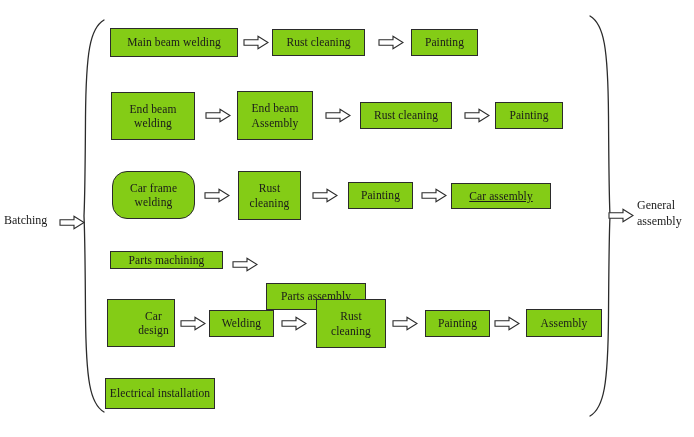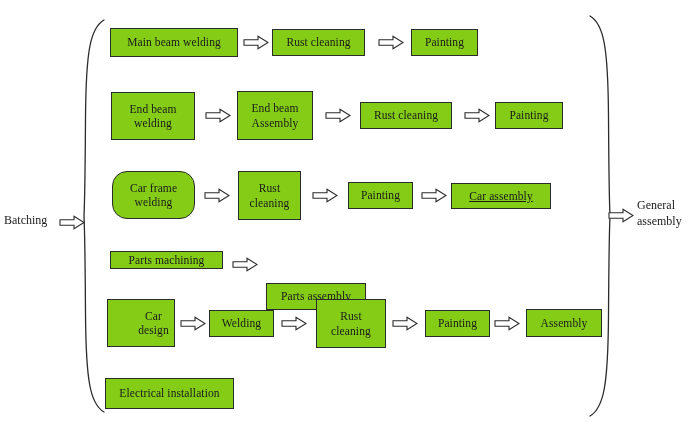--- a/index.html
+++ b/index.html
@@ -168,16 +168,16 @@
       <div class="arrow" style="left: 392px; top: 316px;">
         <svg viewBox="0 0 26 15" preserveAspectRatio="none">
           <path d="M1 4.8 H15 V1.2 L25 7.5 L15 13.8 V10.2 H1 Z" fill="#ffffff" stroke="#2b2b2b" stroke-width="1.1" stroke-linejoin="miter"></path>
         </svg>
       </div>
       <div class="arrow" style="left: 494px; top: 316px;">
         <svg viewBox="0 0 26 15" preserveAspectRatio="none">
           <path d="M1 4.8 H15 V1.2 L25 7.5 L15 13.8 V10.2 H1 Z" fill="#ffffff" stroke="#2b2b2b" stroke-width="1.1" stroke-linejoin="miter"></path>
         </svg>
       </div>
-      <div class="node" style="left: 105px; top: 378px; width: 129px; height: 31px;">Electrical installation</div>
+      <div class="node" style="left: 105px; top: 378px; width: 110px; height: 31px;">Electrical installation</div>
     </div>
 
 </div>
 
 </body></html>

